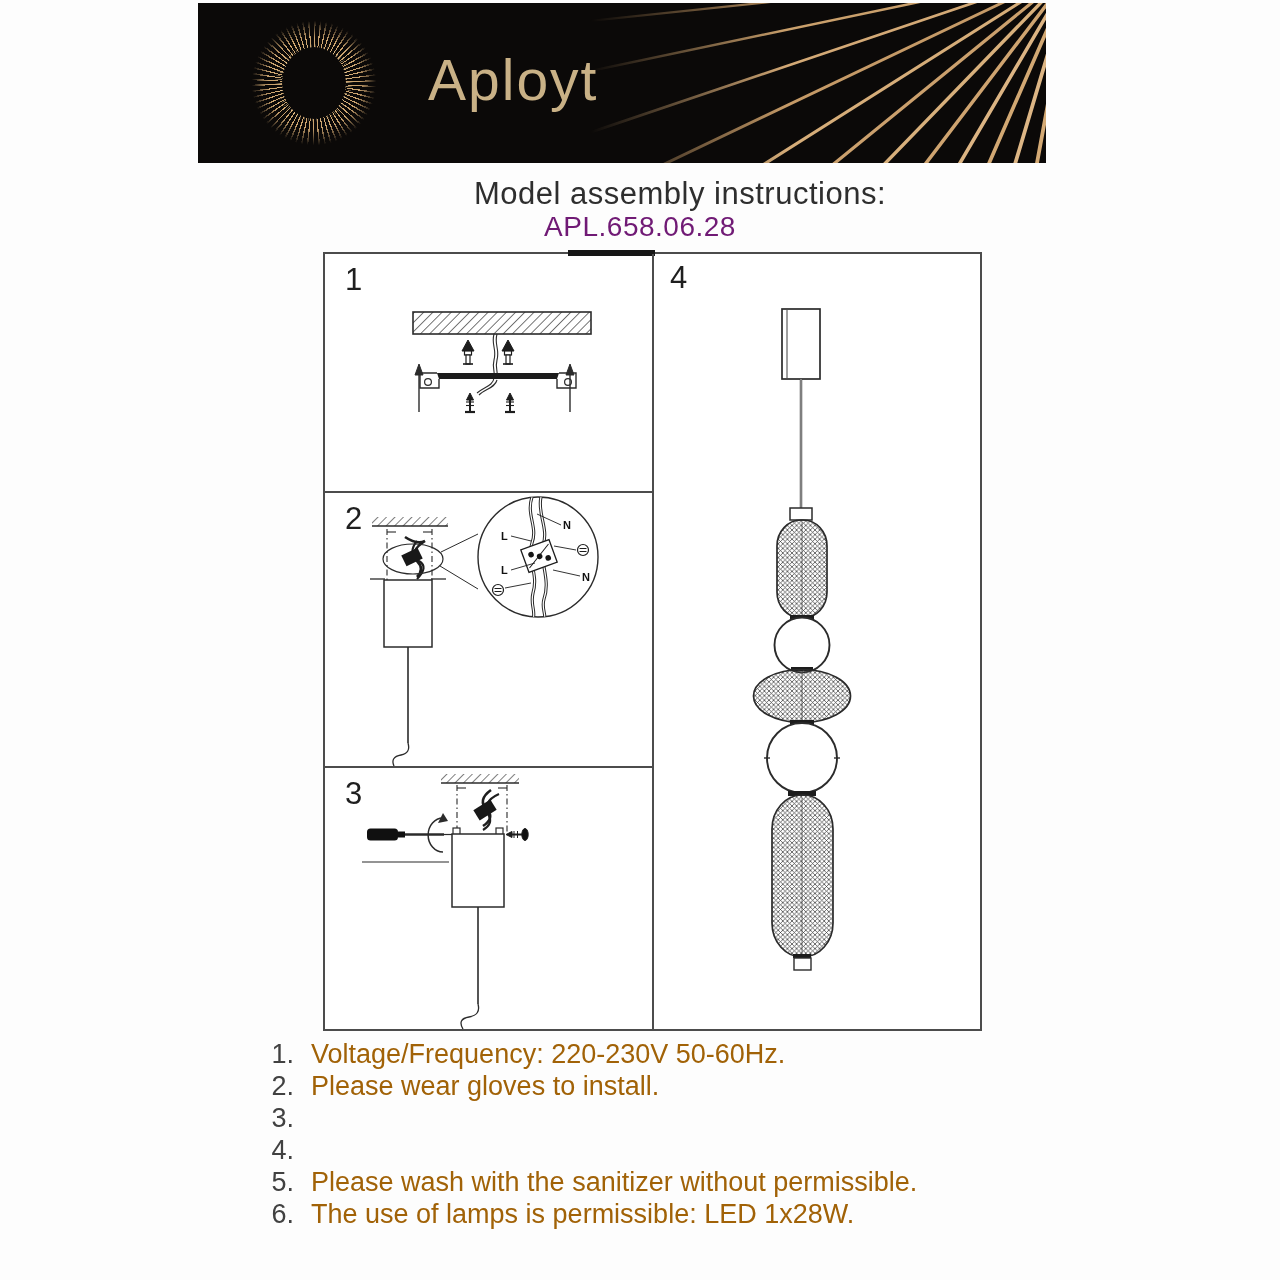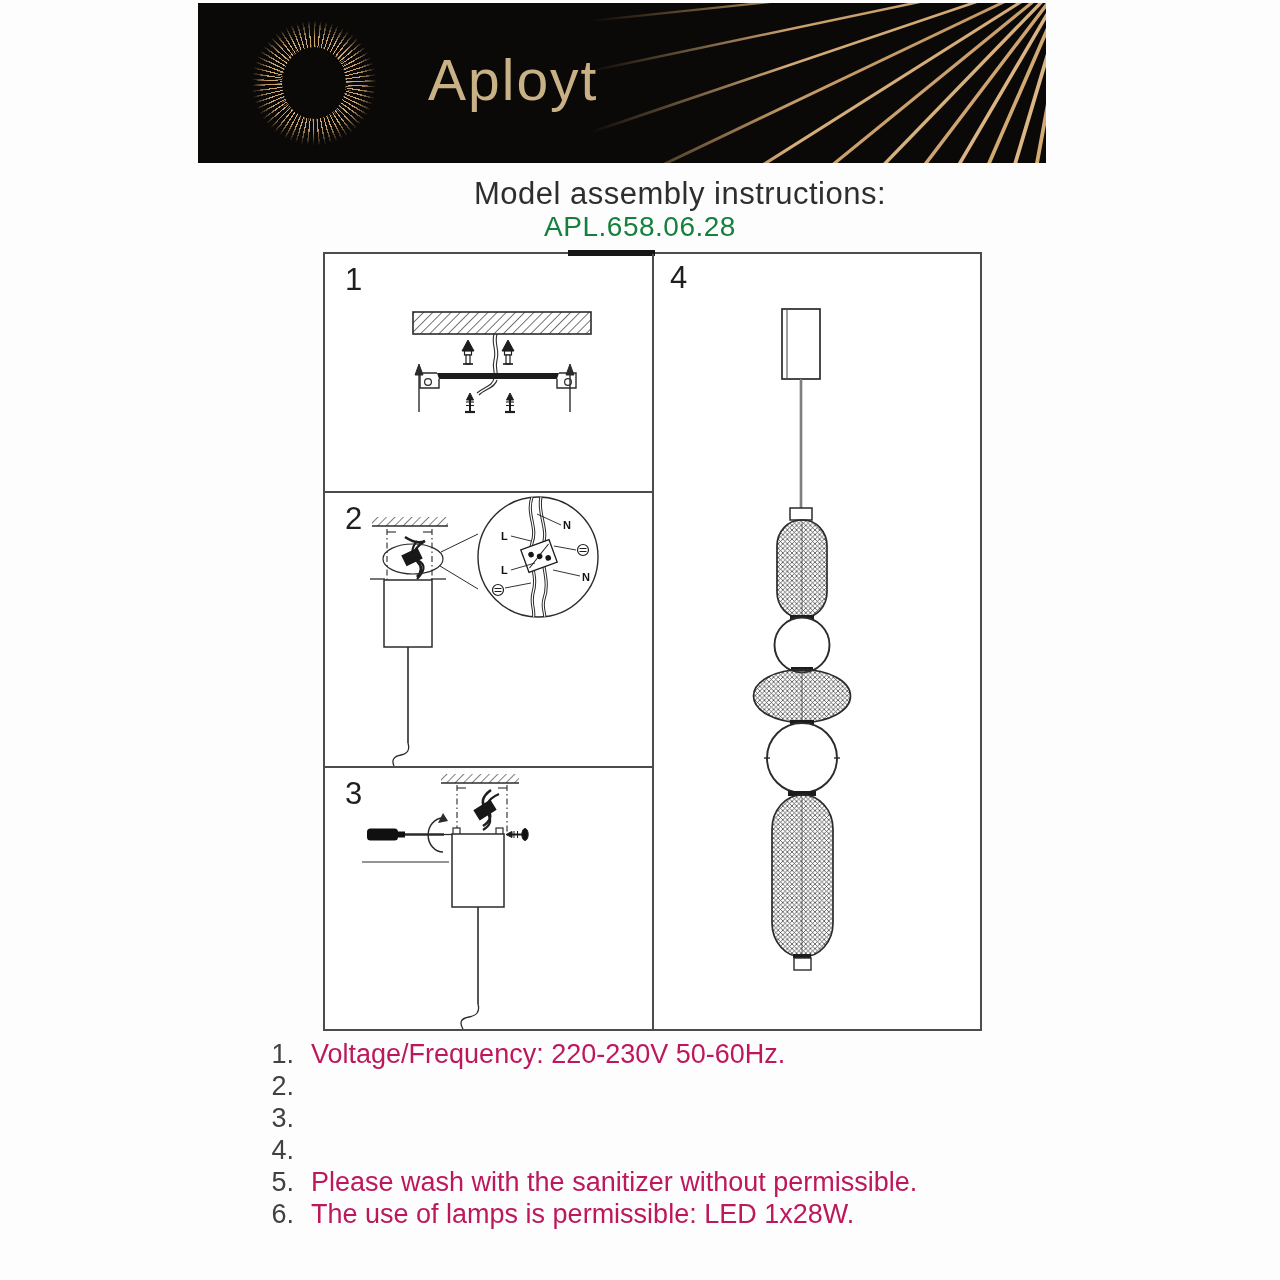--- a/index.html
+++ b/index.html
@@ -22,39 +22,39 @@
   .brand{position:absolute;left:230px;top:50%;transform:translateY(-54%);
     color:#c9b186;font-size:57px;font-weight:400;letter-spacing:2px;}
   .fan-wrap{position:absolute;right:0;top:0;width:470px;height:160px;
     -webkit-mask:linear-gradient(to left,#000 55%,transparent 97%);
             mask:linear-gradient(to left,#000 55%,transparent 97%);}
 
   
   .title-1{position:absolute;left:0;top:176px;width:1280px;text-align:center;
     font-size:31px;color:#2e2e2e;letter-spacing:0.5px;padding-left:40px;}
   .title-2{position:absolute;left:0;top:211px;width:1280px;text-align:center;
-    font-size:28px;color:#15803d;letter-spacing:0.5px;}
+    font-size:28px;color:#701a75;letter-spacing:0.5px;}
 
   
   .grid{position:absolute;left:323px;top:252px;width:659px;height:779px;
     border:2px solid #4c4c4c;box-sizing:border-box;background:#fff;}
   .vdiv{position:absolute;left:327px;top:0;width:2px;height:100%;background:#4c4c4c;}
   .hdiv1{position:absolute;left:0;top:237px;width:327px;height:2px;background:#4c4c4c;}
   .hdiv2{position:absolute;left:0;top:512px;width:327px;height:2px;background:#4c4c4c;}
   .thickseg{position:absolute;left:243px;top:-4px;width:87px;height:6px;background:#161616;}
   .pnum{position:absolute;font-size:31px;color:#1f1f1f;}
   .pn1{left:20px;top:8px;} .pn2{left:20px;top:247px;} .pn3{left:20px;top:522px;} .pn4{left:345px;top:6px;}
   .psvg{position:absolute;}
   .svg1{left:0;top:0;} .svg2{left:0;top:239px;} .svg3{left:0;top:514px;} .svg4{left:329px;top:0;}
 
   
   .instructions{position:absolute;left:256px;top:1039px;}
   .inst-row{display:flex;align-items:flex-start;height:32px;}
   .inst-num{width:38px;text-align:right;margin-right:17px;font-size:27px;color:#414141;}
-  .inst-text{font-size:27px;color:#be185d;white-space:nowrap;}
+  .inst-text{font-size:27px;color:#a16207;white-space:nowrap;}
   svg text{font-family:"Liberation Sans",sans-serif;}
 </style>
 </head>
 <body>
 
 <div class="page">
 
   <div class="banner">
     <div class="sunburst">
       <div class="rays"></div>
@@ -321,20 +321,21 @@
     </svg>
   </div>
 
   <div class="instructions">
     <div class="inst-row">
       <span class="inst-num">1.</span>
       <span class="inst-text">Voltage/Frequency: 220-230V 50-60Hz.</span>
     </div>
     <div class="inst-row">
       <span class="inst-num">2.</span>
+      <span class="inst-text">Please wear gloves to install.</span>
     </div>
     <div class="inst-row">
       <span class="inst-num">3.</span>
     </div>
     <div class="inst-row">
       <span class="inst-num">4.</span>
     </div>
     <div class="inst-row">
       <span class="inst-num">5.</span>
       <span class="inst-text">Please wash with the sanitizer without permissible.</span>

